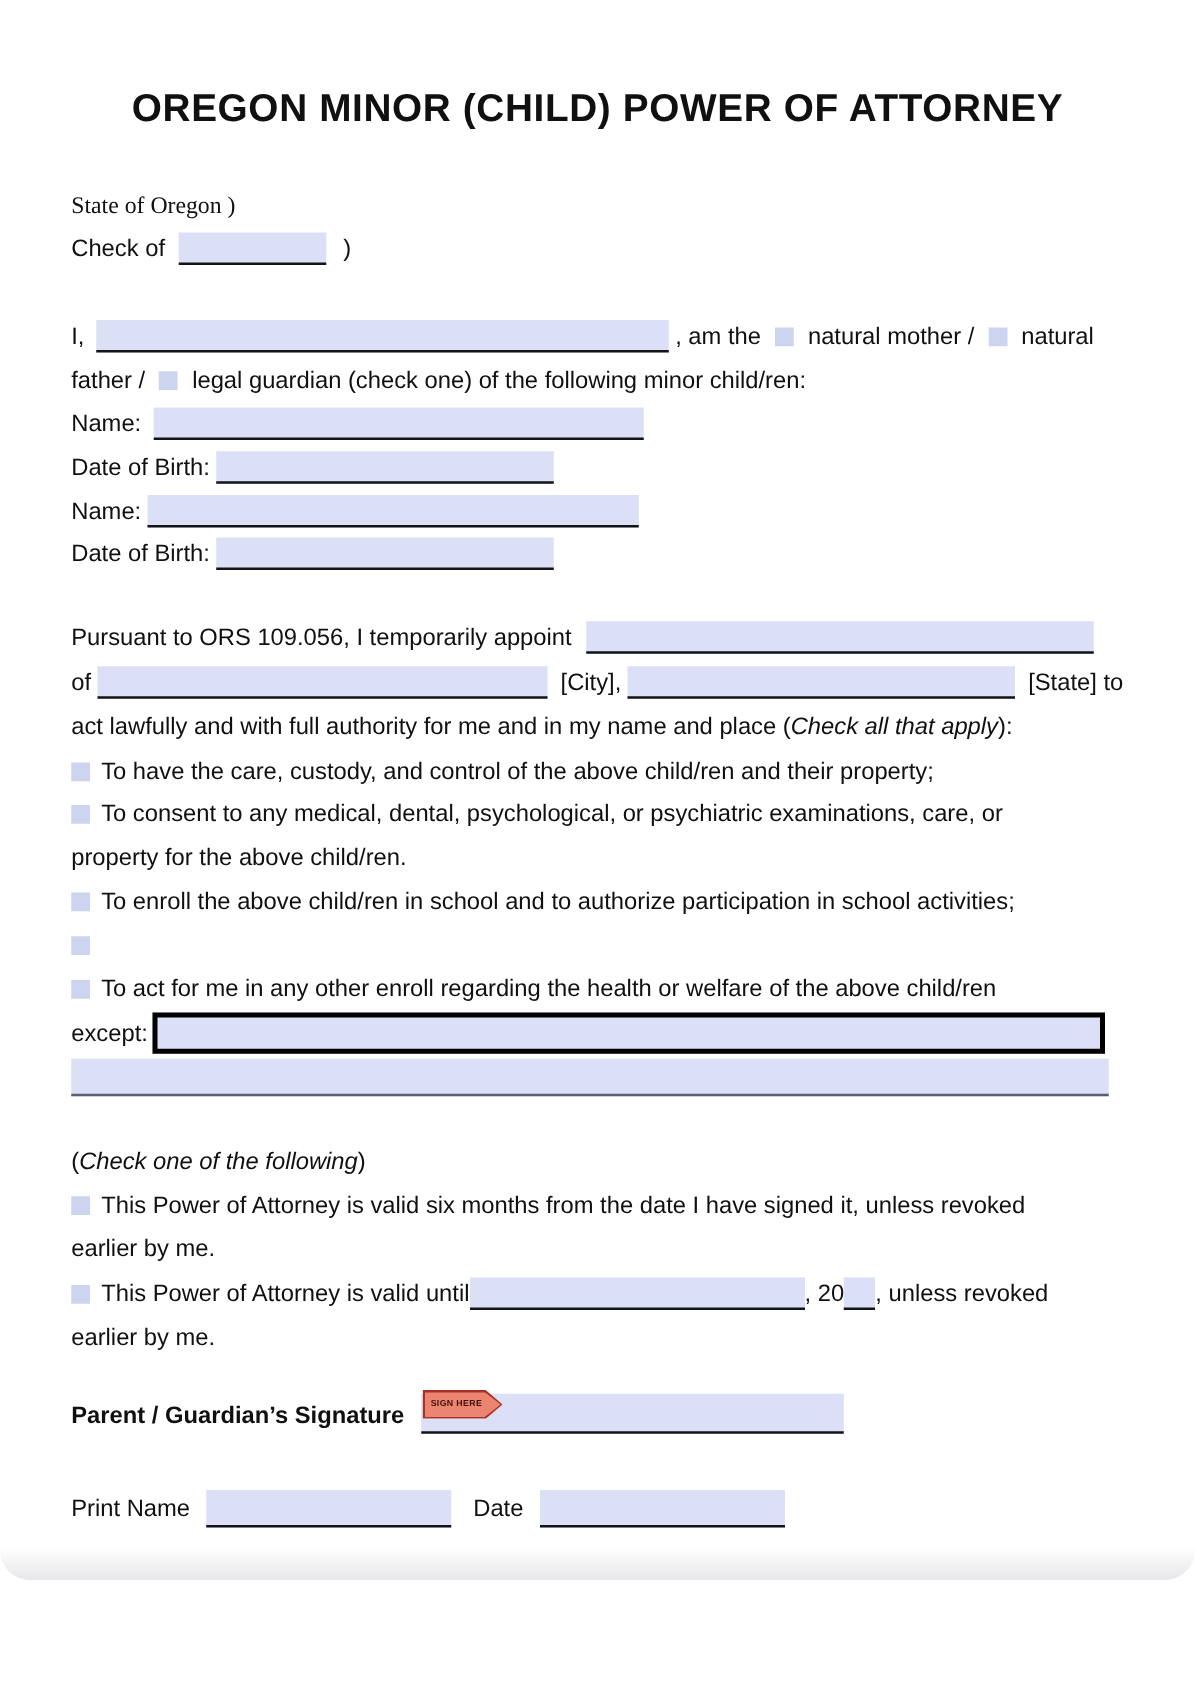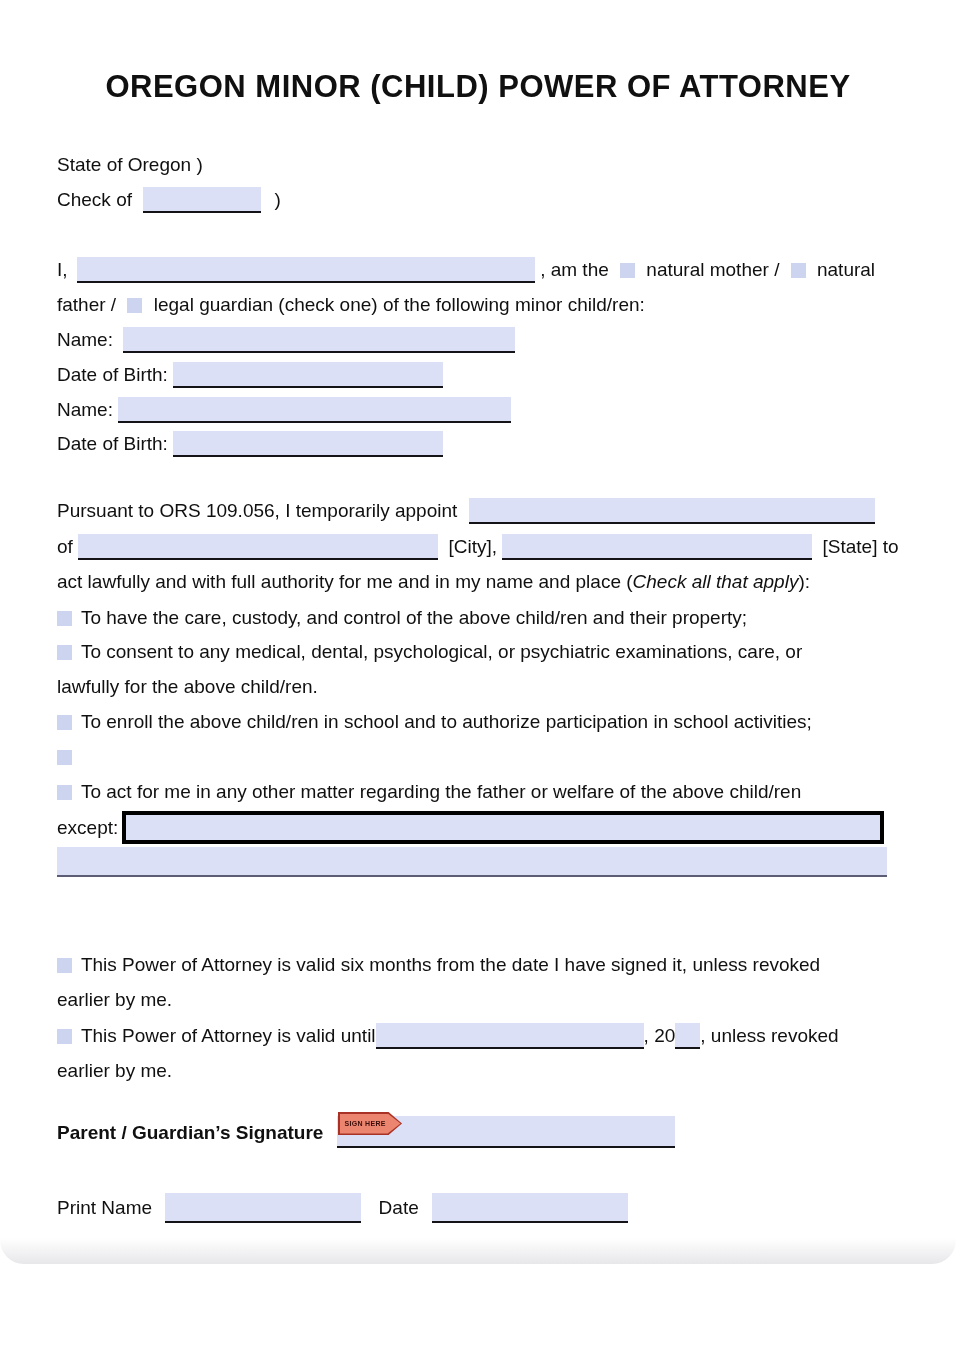--- a/index.html
+++ b/index.html
@@ -66,21 +66,21 @@
   .footer-left { position:absolute; left:57px; top:1292px; font-size:12px; line-height:22px; }
   .footer-right { position:absolute; right:36px; top:1303px; font-size:15.5px; line-height:22px; }
 </style>
 </head>
 <body>
 
 <div class="page">
 
   <div class="title">OREGON MINOR (CHILD) POWER OF ATTORNEY</div>
 
-  <div class="row" style="top:150px;height:30px;line-height:30px;">
+  <div class="row" style="top:150px;height:30px;line-height:30px;font-family:Liberation Serif, serif;">
     <span>State of Oregon )</span>
   </div>
   <div class="row" style="top:184px;height:32px;line-height:32px;">
     <span>Check of</span>
     <span class="field" style="width:118px;margin-left:6px;"></span>
     <span style="margin-left:8px;">)</span>
   </div>
 
   <div class="row" style="top:252px;">
     <span>I,</span>
@@ -131,40 +131,43 @@
 
   <div class="row" style="top:600px;">
     <span class="cb lead"></span>
     <span>To have the care, custody, and control of the above child/ren and their property;</span>
   </div>
   <div class="row" style="top:634px;">
     <span class="cb lead"></span>
     <span>To consent to any medical, dental, psychological, or psychiatric examinations, care, or</span>
   </div>
   <div class="row" style="top:669px;">
-    <span>lawfully for the above child/ren.</span>
+    <span>property for the above child/ren.</span>
   </div>
   <div class="row" style="top:704px;">
     <span class="cb lead"></span>
     <span>To enroll the above child/ren in school and to authorize participation in school activities;</span>
   </div>
   <div class="row" style="top:739px;">
     <span class="cb lead"></span>
   </div>
   <div class="row" style="top:774px;">
     <span class="cb lead"></span>
-    <span>To act for me in any other matter regarding the father or welfare of the above child/ren</span>
+    <span>To act for me in any other enroll regarding the health or welfare of the above child/ren</span>
   </div>
   <div class="row" style="top:808px;height:40px;line-height:40px;">
     <span>except:</span><span class="except-box"></span>
   </div>
   <div class="row" style="top:847px;height:32px;line-height:32px;">
     <span class="cont-field"></span>
   </div>
 
+  <div class="row" style="top:912px;">
+    <span><span>(</span><span class="it">Check one of the following</span><span>)</span></span>
+  </div>
   <div class="row" style="top:947px;">
     <span class="cb lead"></span>
     <span>This Power of Attorney is valid six months from the date I have signed it, unless revoked</span>
   </div>
   <div class="row" style="top:982px;">
     <span>earlier by me.</span>
   </div>
   <div class="row" style="top:1018px;">
     <span class="cb lead"></span>
     <span>This Power of Attorney is valid until</span><span class="field" style="width:268px;"></span><span>, 20</span><span class="field" style="width:25px;"></span><span>, unless revoked</span>

